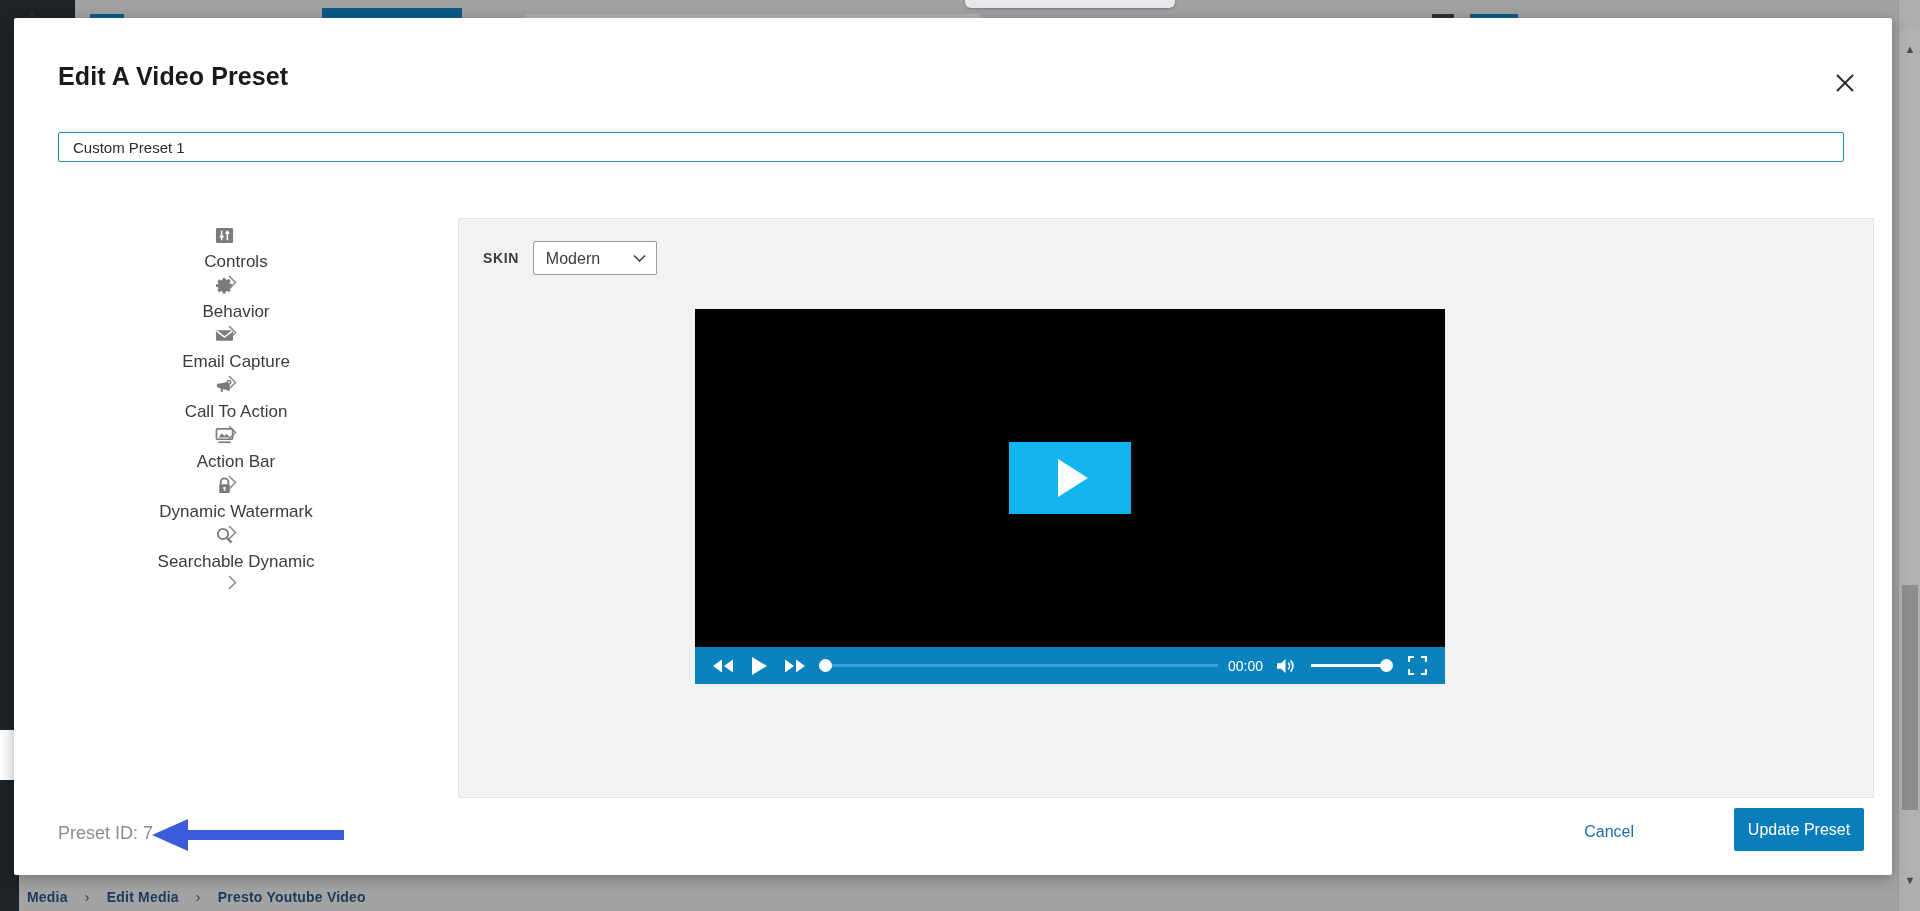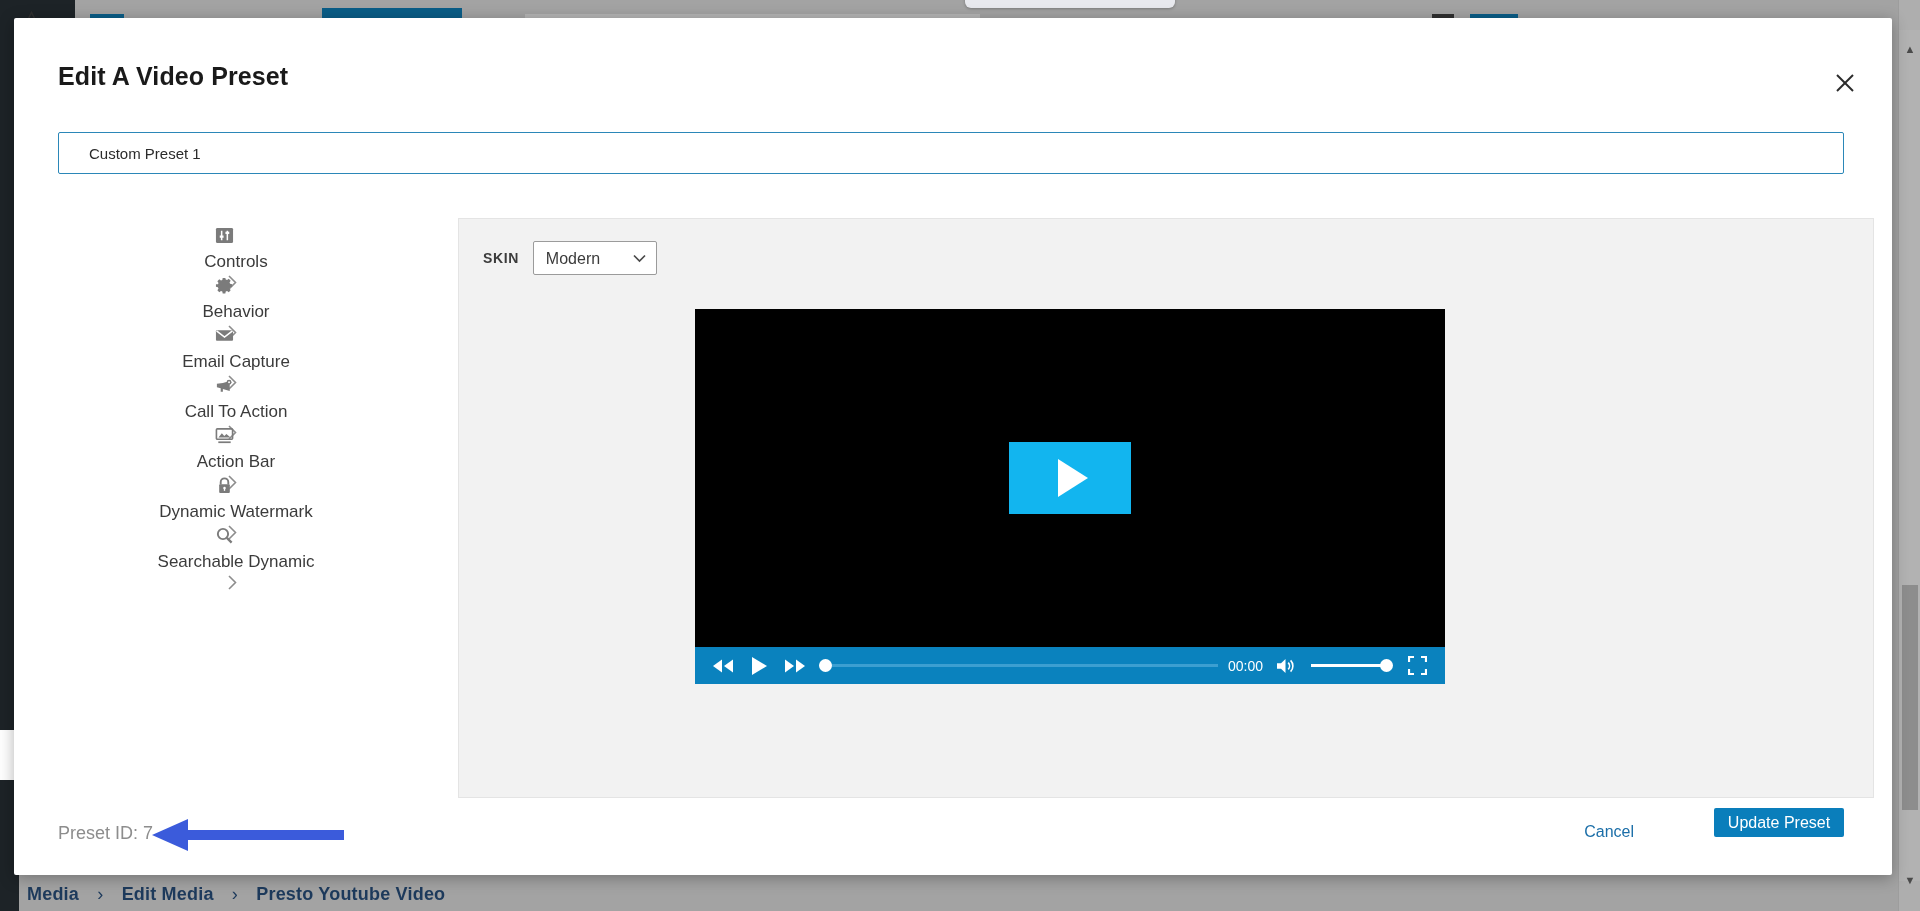--- a/index.html
+++ b/index.html
@@ -33,21 +33,21 @@
   .bd-chip-grey {
     position: absolute; background: #b5b5b5;
   }
   .bd-pill {
     position: absolute; left: 965px; top: -22px; width: 210px; height: 30px;
     background: #e8e9ee; border-radius: 6px;
     box-shadow: 0 1px 3px rgba(0,0,0,.25);
   }
   .bd-breadcrumb {
     position: absolute; left: 27px; bottom: 6px;
-    font-size: 18px; font-weight: bold; color: #1d3a5c;
+    font-size: 14px; font-weight: bold; color: #1d3a5c;
     letter-spacing: .2px; white-space: nowrap;
   }
   .bd-breadcrumb .sep { margin: 0 13px; font-weight: normal; }
   .bd-left-white {
     position: absolute; left: 0px; top: 730px; width: 19px; height: 50px;
     background: #ffffff;
   }
 
   
   #page-scrollbar {
@@ -85,24 +85,24 @@
   }
   .close-btn {
     position: absolute; right: 28px; top: 46px;
     width: 38px; height: 38px;
     display: flex; align-items: center; justify-content: center;
     cursor: pointer; color: #2b2b2b;
   }
 
   .preset-name-input {
     position: absolute; left: 44px; top: 114px;
-    width: 1786px; height: 42px;
+    width: 1786px; height: 30px;
     border: 1px solid #2b87b8;
     border-radius: 2px;
-    padding: 0 30px;
+    padding: 0 14px;
     font-family: "Liberation Sans", sans-serif;
     font-size: 15px; color: #2b2b2b;
     background: #fff; outline: none;
   }
 
   
   .customize-col {
     position: absolute; left: 44px; top: 200px; width: 348px;
   }
   .customize-heading {
@@ -230,22 +230,22 @@
   }
   .anno-arrow {
     position: absolute; left: 138px; top: 800px;
     width: 192px; height: 34px;
   }
   .cancel-link {
     position: absolute; right: 258px; top: 805px;
     font-size: 16px; color: #1b6ea8; cursor: pointer;
   }
   .update-btn {
-    position: absolute; right: 48px; top: 790px;
-    width: 130px; height: 29px;
+    position: absolute; right: 28px; top: 790px;
+    width: 130px; height: 43px;
     background: #0a7ebb; color: #ffffff;
     border: none; border-radius: 2px;
     font-family: "Liberation Sans", sans-serif;
     font-size: 16px; cursor: pointer;
   }
 </style>
 </head>
 <body>
 
 <div id="page-backdrop">

